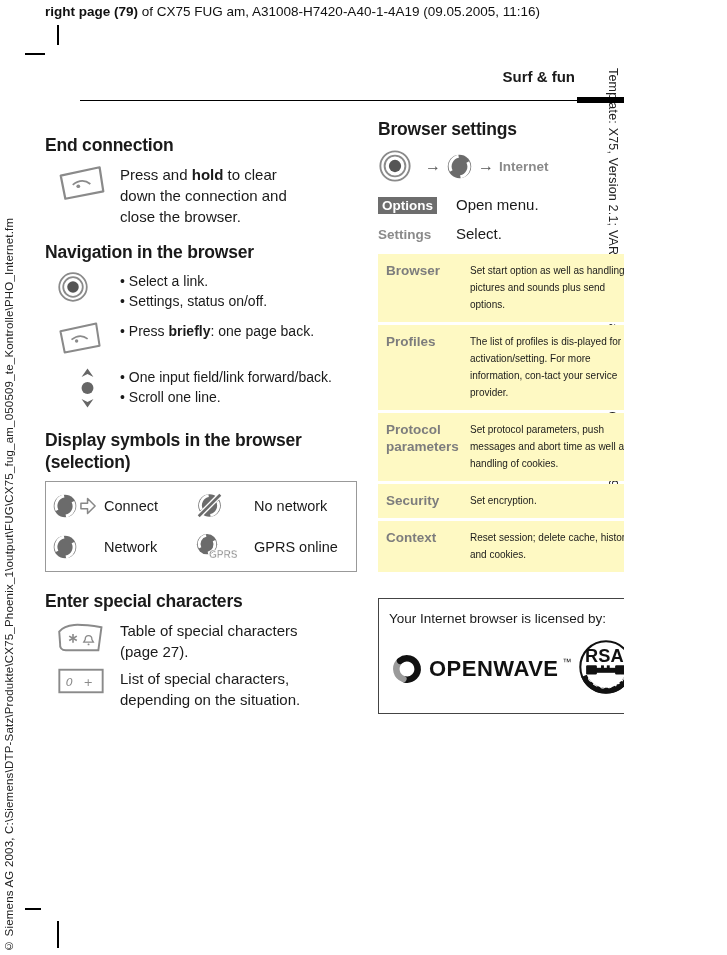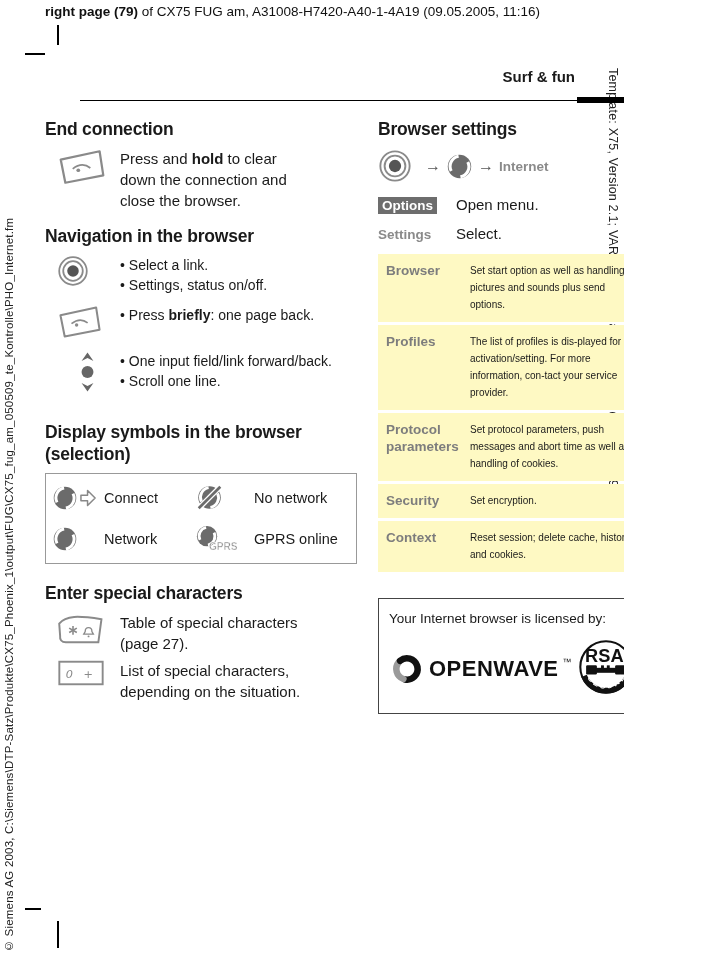--- a/index.html
+++ b/index.html
@@ -19,21 +19,21 @@
   .vert-right {
     position:absolute; right:4px; top:68px; height:860px;
     writing-mode:vertical-rl; font-size:12.5px; color:#222; white-space:nowrap; letter-spacing:0.2px;
   }
   .running-section { position:absolute; top:68px; left:420px; width:155px; text-align:right; font-weight:bold; font-size:15px; }
   .running-page { position:absolute; top:80px; left:616px; width:30px; text-align:right; font-weight:bold; font-size:15px; }
   .head-rule { left:80px; top:100px; width:566px; height:1px; }
   .head-bar  { left:577px; top:97px; width:69px; height:6px; }
 
   
-  .col-left  { position:absolute; left:45px; top:118px; width:312px; }
+  .col-left  { position:absolute; left:45px; top:134px; width:312px; }
   .col-right { position:absolute; left:378px; top:118px; width:268px; }
   h2.sect { font-size:17.5px; font-weight:bold; margin:0 0 8px 0; line-height:22px; letter-spacing:-0.2px; }
 
   .irow { display:flex; align-items:flex-start; margin-bottom:14px; }
   .irow .ic { flex:0 0 75px; box-sizing:border-box; padding-left:12px; }
   .irow .tx { font-size:15px; line-height:21px; width:195px; }
   .bullets { list-style:none; margin:0; padding:0; font-size:14px; line-height:20px; }
   .bullets li::before { content:"• "; }
   .nudge { padding-left:26px; }
 
@@ -126,21 +126,21 @@
         <svg width="46" height="34" viewBox="0 0 54 40">
           <polygon points="4,12 46,3 50,29 9,37" fill="none" stroke="#8a8a8a" stroke-width="2.4" stroke-linejoin="round"></polygon>
           <path d="M17,22 q10,-8 19,-1" stroke="#8a8a8a" stroke-width="2" fill="none"></path>
           <circle cx="23" cy="23.5" r="2" fill="#8a8a8a"></circle>
         </svg>
       </div>
       <ul class="bullets">
         <li><span>Press </span><b>briefly</b><span>: one page back.</span></li>
       </ul>
     </div>
-    <div class="irow" style="margin-bottom:24px;">
+    <div class="irow" style="margin-bottom:16px;">
       <div class="ic nudge" style="padding-left:34px;">
         <svg width="17" height="42" viewBox="0 0 20 48">
           <polygon points="10,1 17,11 10,7.5 3,11" fill="#666"></polygon>
           <circle cx="10" cy="24" r="7" fill="#666"></circle>
           <polygon points="10,47 17,37 10,40.5 3,37" fill="#666"></polygon>
         </svg>
       </div>
       <ul class="bullets">
         <li>One input field/link forward/back.</li>
         <li>Scroll one line.</li>

